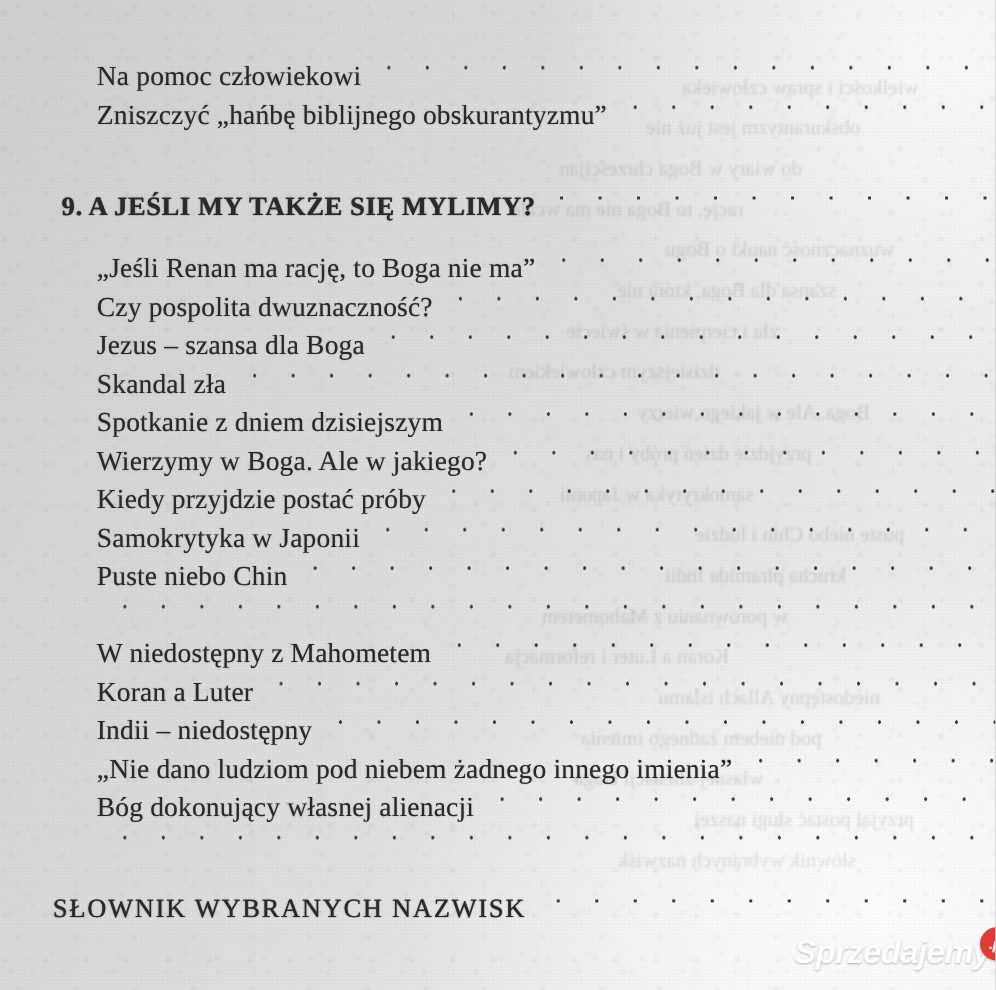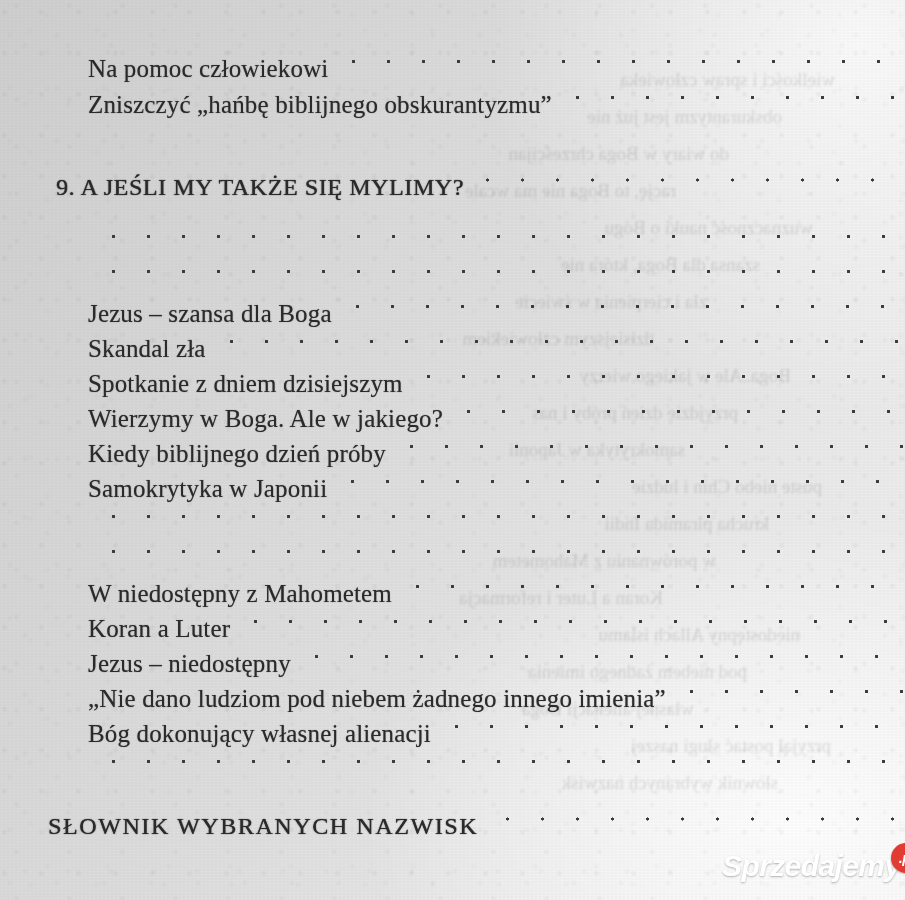--- a/index.html
+++ b/index.html
@@ -98,21 +98,21 @@
   .entry .label { letter-spacing: 0.15px; }
 
   
   .chapter {
     font-size: 24px;
     padding-left: 56px;
     padding-right: 33px;
     letter-spacing: 0.6px;
   }
   .chapter .label {
-    font-weight: 400;
+    font-weight: 700;
     text-shadow: 0 0 1.3px rgba(35,35,35,0.8), 0.4px 0 0.6px rgba(35,35,35,0.5);
   }
   .chapter .leader { margin-left: 6px; }
 
   
   .section {
     font-size: 24px;
     padding-left: 48px;
     padding-right: 33px;
     letter-spacing: 1.6px;
@@ -207,24 +207,26 @@
 
     </div>
 
     <div class="row chapter" style="top:171px;">
       <span class="label">9. A JEŚLI MY TAKŻE SIĘ MYLIMY?</span>
       <span class="leader"></span>
 
     </div>
 
     <div class="row entry" style="top:227px;">
+      <span class="label">„Jeśli Renan ma rację, to Boga nie ma”</span>
       <span class="leader"></span>
 
     </div>
     <div class="row entry" style="top:262px;">
+      <span class="label">Czy pospolita dwuznaczność?</span>
       <span class="leader"></span>
 
     </div>
     <div class="row entry" style="top:297px;">
       <span class="label">Jezus – szansa dla Boga</span>
       <span class="leader"></span>
 
     </div>
     <div class="row entry" style="top:332px;">
       <span class="label">Skandal zła</span>
@@ -235,49 +237,50 @@
       <span class="label">Spotkanie z dniem dzisiejszym</span>
       <span class="leader"></span>
 
     </div>
     <div class="row entry" style="top:402px;">
       <span class="label">Wierzymy w Boga. Ale w jakiego?</span>
       <span class="leader"></span>
 
     </div>
     <div class="row entry" style="top:437px;">
-      <span class="label">Kiedy biblijnego dzień próby</span>
+      <span class="label">Kiedy przyjdzie postać próby</span>
       <span class="leader"></span>
 
     </div>
     <div class="row entry" style="top:472px;">
       <span class="label">Samokrytyka w Japonii</span>
       <span class="leader"></span>
 
     </div>
     <div class="row entry" style="top:507px;">
+      <span class="label">Puste niebo Chin</span>
       <span class="leader"></span>
 
     </div>
     <div class="row entry" style="top:542px;">
       <span class="leader"></span>
 
     </div>
     <div class="row entry" style="top:577px;">
       <span class="label">W niedostępny z Mahometem</span>
       <span class="leader"></span>
 
     </div>
     <div class="row entry" style="top:612px;">
       <span class="label">Koran a Luter</span>
       <span class="leader"></span>
 
     </div>
     <div class="row entry" style="top:647px;">
-      <span class="label">Jezus – niedostępny</span>
+      <span class="label">Indii – niedostępny</span>
       <span class="leader"></span>
 
     </div>
     <div class="row entry" style="top:682px;">
       <span class="label">„Nie dano ludziom pod niebem żadnego innego imienia”</span>
       <span class="leader"></span>
 
     </div>
     <div class="row entry" style="top:717px;">
       <span class="label">Bóg dokonujący własnej alienacji</span>

